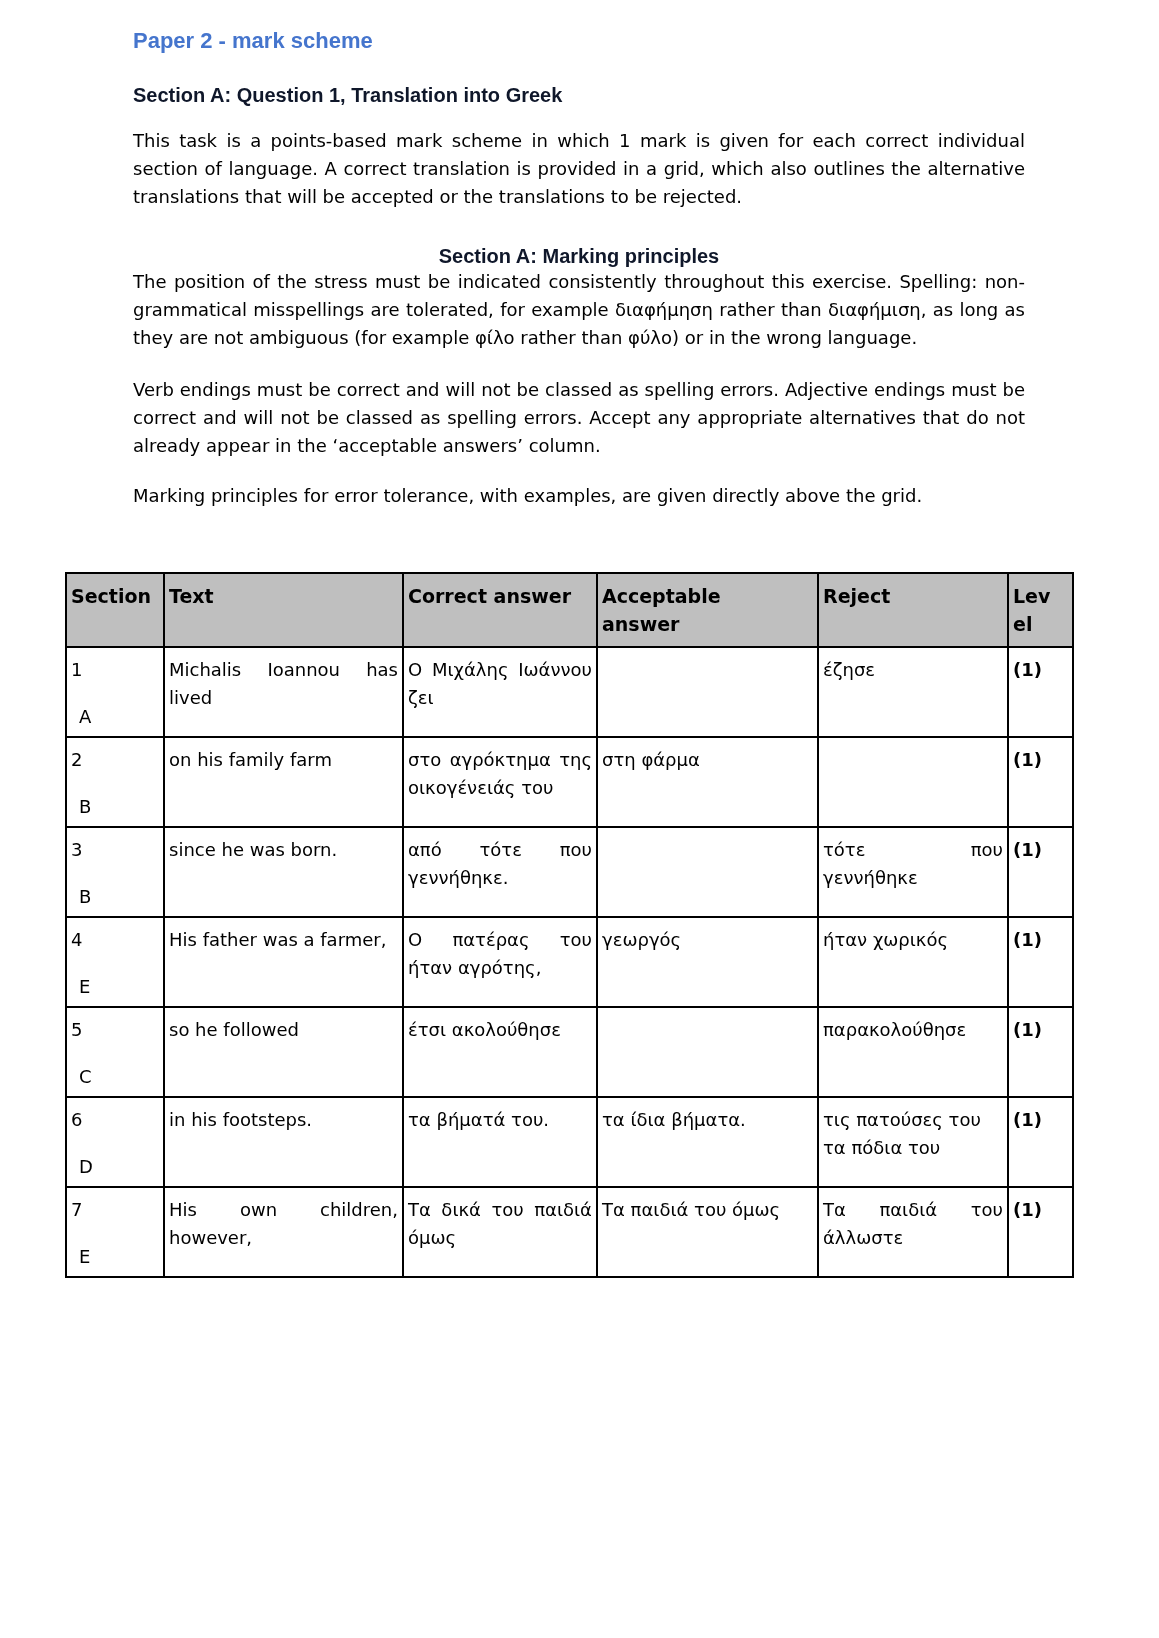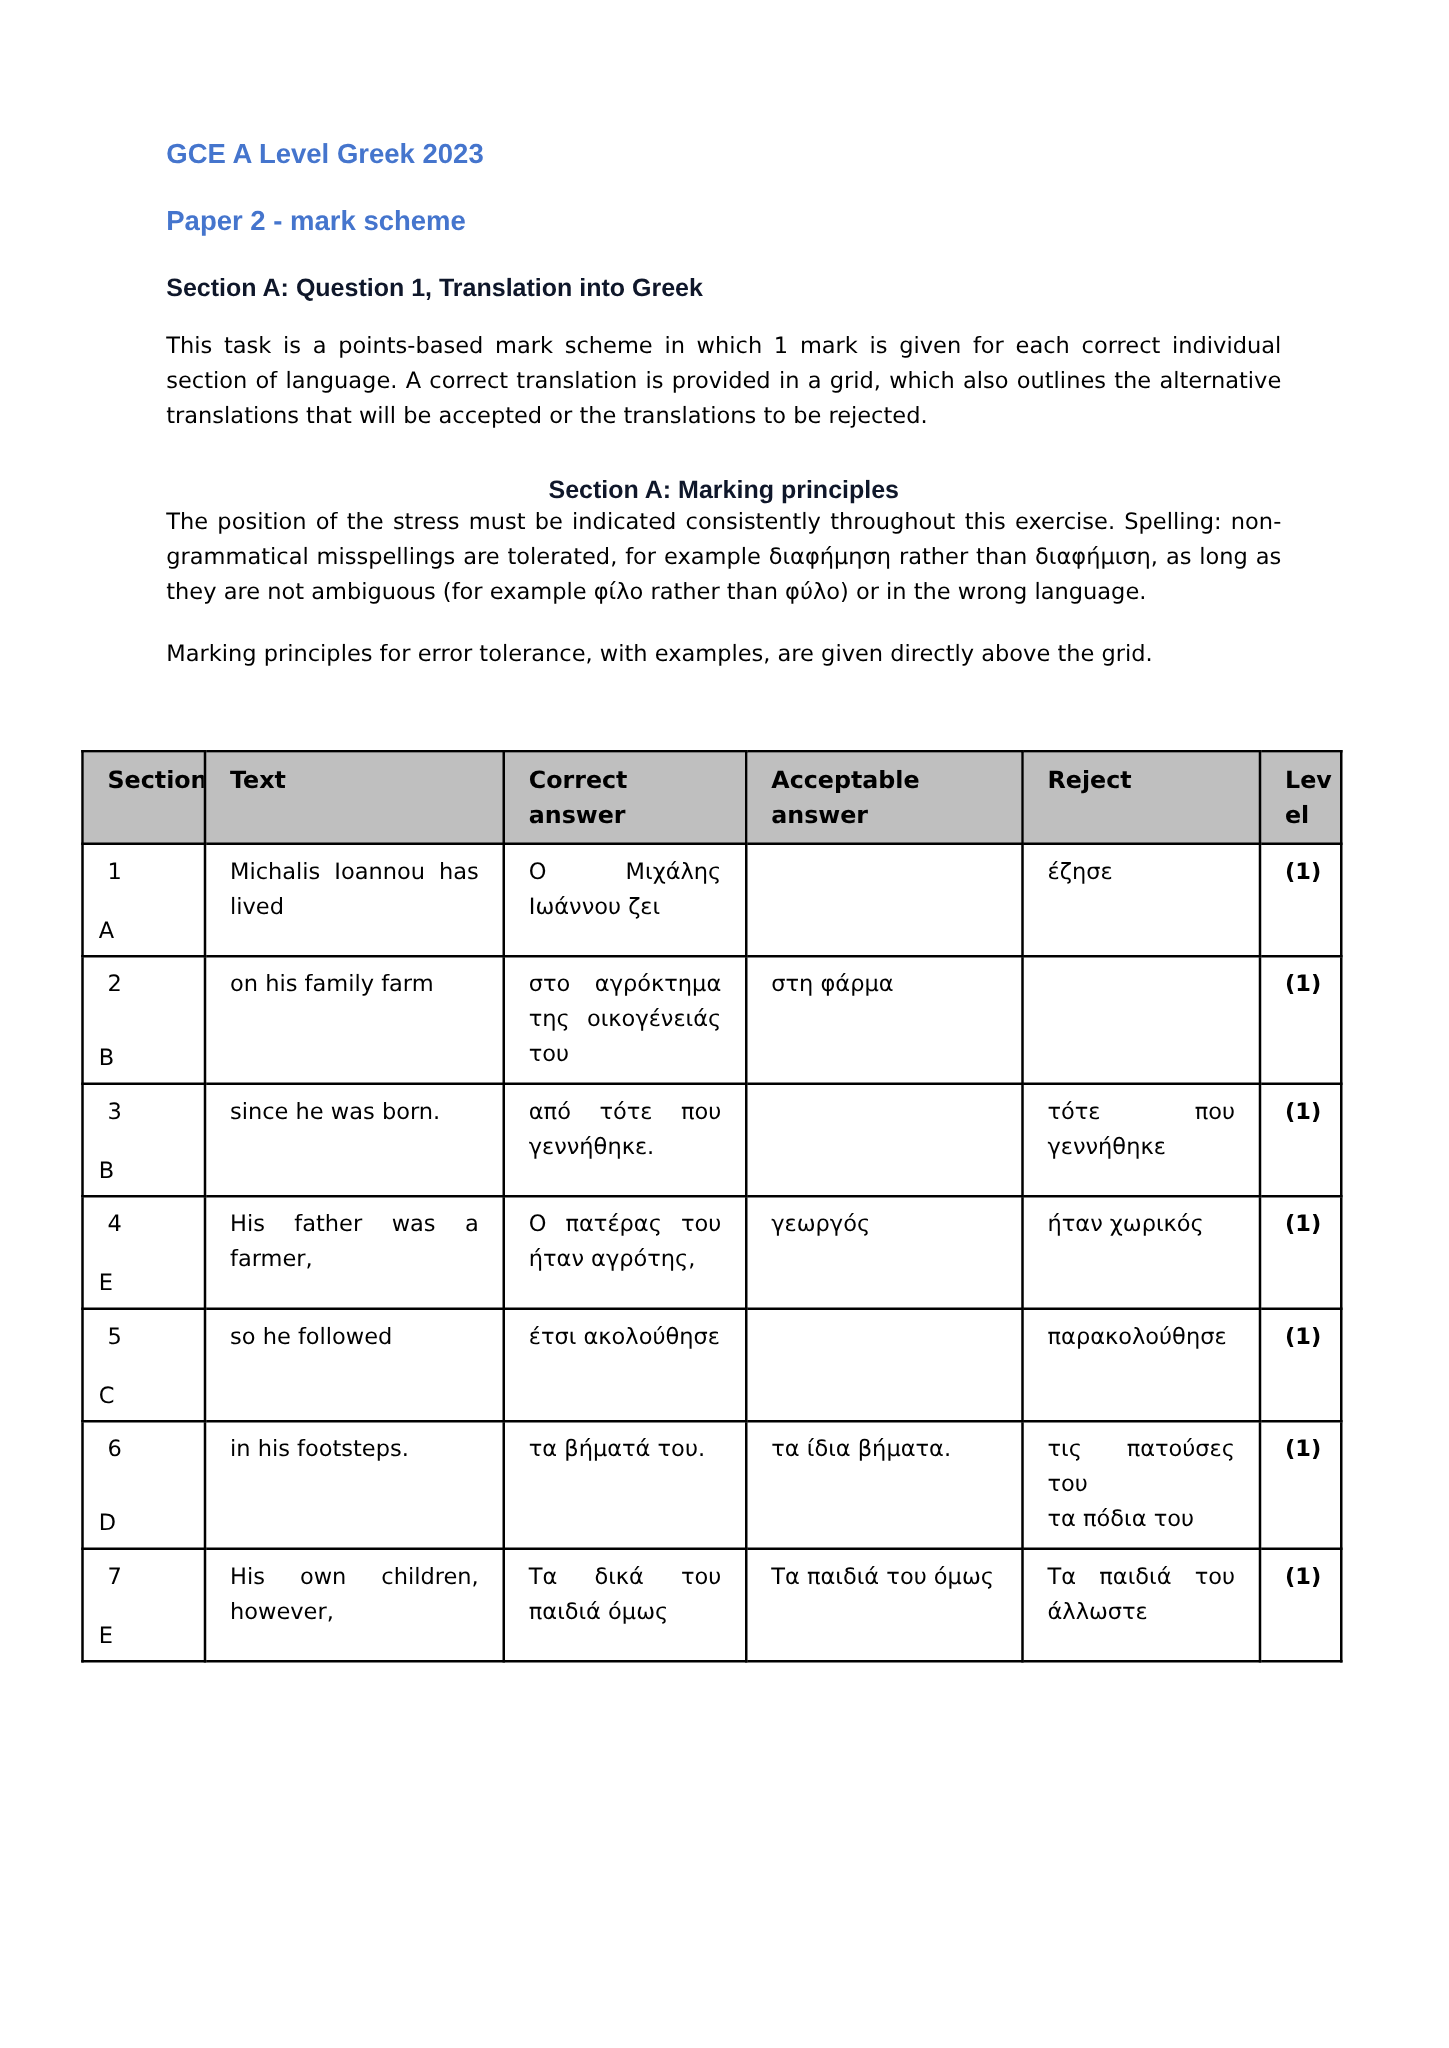--- a/index.html
+++ b/index.html
@@ -51,21 +51,21 @@
   table.mark-scheme{
     width:1007px;
     border-collapse:collapse;
     table-layout:fixed;
     font-size:18px;
   }
   table.mark-scheme th,
   table.mark-scheme td{
     border:2px solid #000;
     vertical-align:top;
-    padding:8px 19px;
+    padding:8px 4px;
     line-height:28px;
     overflow:hidden;
   }
   thead tr{height:74px;}
   tbody tr{height:90px;}
   th{
     background:var(--table-header-bg);
     font-weight:bold;
     text-align:left;
     font-size:19px;
@@ -77,32 +77,32 @@
   .sec-letter{position:absolute;left:12px;bottom:8px;line-height:22px;}
   td.txt,td.el{text-align:justify;white-space:pre-line;}
   td.mark{font-weight:bold;}
   td.mark-middle{vertical-align:middle;}
 </style>
 </head>
 <body>
 
 <div class="content">
 
-  <h1 class="doc-title">GCE A Level Greek 2023</h1>
 
   <h2 class="doc-subtitle">Paper 2 - mark scheme</h2>
 
   <h3 class="black-heading q1">Section A: Question 1, Translation into Greek</h3>
 
   <p class="body-text intro">This task is a points-based mark scheme in which 1 mark is given for each correct individual section of language. A correct translation is provided in a grid, which also outlines the alternative translations that will be accepted or the translations to be rejected.</p>
 
   <h3 class="black-heading marking">Section A: Marking principles</h3>
 
   <p class="body-text stress">The position of the stress must be indicated consistently throughout this exercise. Spelling: non-grammatical misspellings are tolerated, for example διαφήμηση rather than διαφήμιση, as long as they are not ambiguous (for example φίλο rather than φύλο) or in the wrong language.</p>
 
+  <p class="body-text endings">Verb endings must be correct and will not be classed as spelling errors. Adjective endings must be correct and will not be classed as spelling errors. Accept any appropriate alternatives that do not already appear in the ‘acceptable answers’ column.</p>
 
   <p class="body-text note">Marking principles for error tolerance, with examples, are given directly above the grid.</p>
 
   <div class="table-wrap">
     <table class="mark-scheme">
       <colgroup>
         <col style="width:98px">
         <col style="width:239px">
         <col style="width:194px">
         <col style="width:221px">

